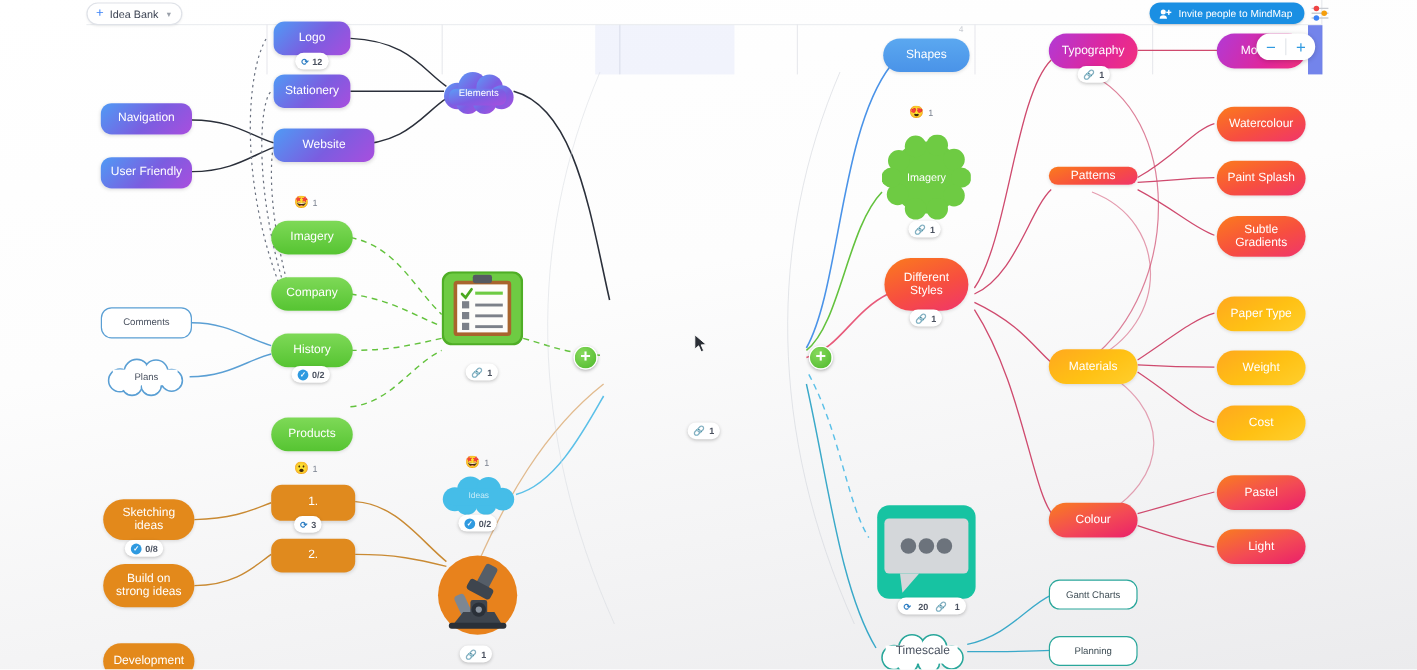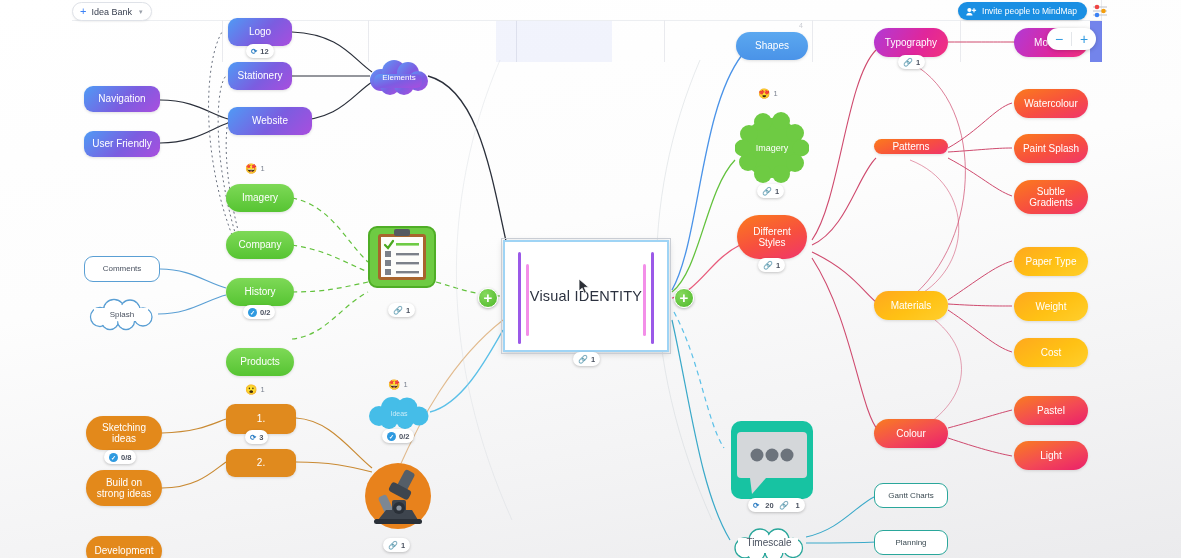--- a/index.html
+++ b/index.html
@@ -389,21 +389,21 @@
       <g fill="#fff">
         <circle cx="14" cy="19" r="8.4"></circle>
           <circle cx="28" cy="12" r="9.4"></circle>
         <circle cx="44" cy="12" r="8.9"></circle>
           <circle cx="57" cy="19" r="7.9"></circle>
         <circle cx="24" cy="23" r="7.4"></circle>
           <circle cx="40" cy="23" r="7.4"></circle>
         <rect x="8" y="10" width="54" height="13"></rect>
       </g>
     </svg>
-    <div class="cloud-label">Splash</div>
+    <div class="cloud-label">Plans</div>
   </div>
 
   <div class="img-node" style="left:368px; top:226px;">
     <svg width="68" height="62" viewBox="0 0 68 62">
       <rect x="1" y="1" width="66" height="60" rx="8" fill="#6ecb43" stroke="#4fae26" stroke-width="2"></rect>
       <rect x="10" y="8" width="48" height="46" rx="3" fill="#a8652d"></rect>
       <rect x="13" y="11" width="42" height="40" fill="#fdfdfa"></rect>
       <rect x="26" y="3" width="16" height="7" rx="2" fill="#555a61"></rect>
       <path d="M17 19 l3 3 l5 -7" stroke="#4aa81f" stroke-width="2.2" fill="none" stroke-linecap="round"></path>
       <rect x="28" y="17" width="23" height="2.6" fill="#6ecb43"></rect>
@@ -415,27 +415,20 @@
       <rect x="28" y="45" width="23" height="2.4" fill="#7c8189"></rect>
     </svg>
   </div>
   <div class="badge" style="left:388px; top:303px;">
     <span class="clip">🔗</span>
     <span>1</span>
   </div>
 
   <div class="add-btn" style="left:478px; top:288px;">
     <span>+</span>
-  </div>
-  <div id="center-node">
-    <div class="bar b1"></div>
-    <div class="bar b2"></div>
-    <div class="bar b3"></div>
-    <div class="bar b4"></div>
-    <div class="ctitle">Visual IDENTITY</div>
   </div>
   <div class="add-btn" style="left:674px; top:288px;">
     <span>+</span>
   </div>
   <div class="badge" style="left:573px; top:352px;">
     <span class="clip">🔗</span>
     <span>1</span>
   </div>
   <div class="cursor-arrow" style="left:578px; top:278px;">
     <svg width="12" height="17" viewBox="0 0 12 17">

